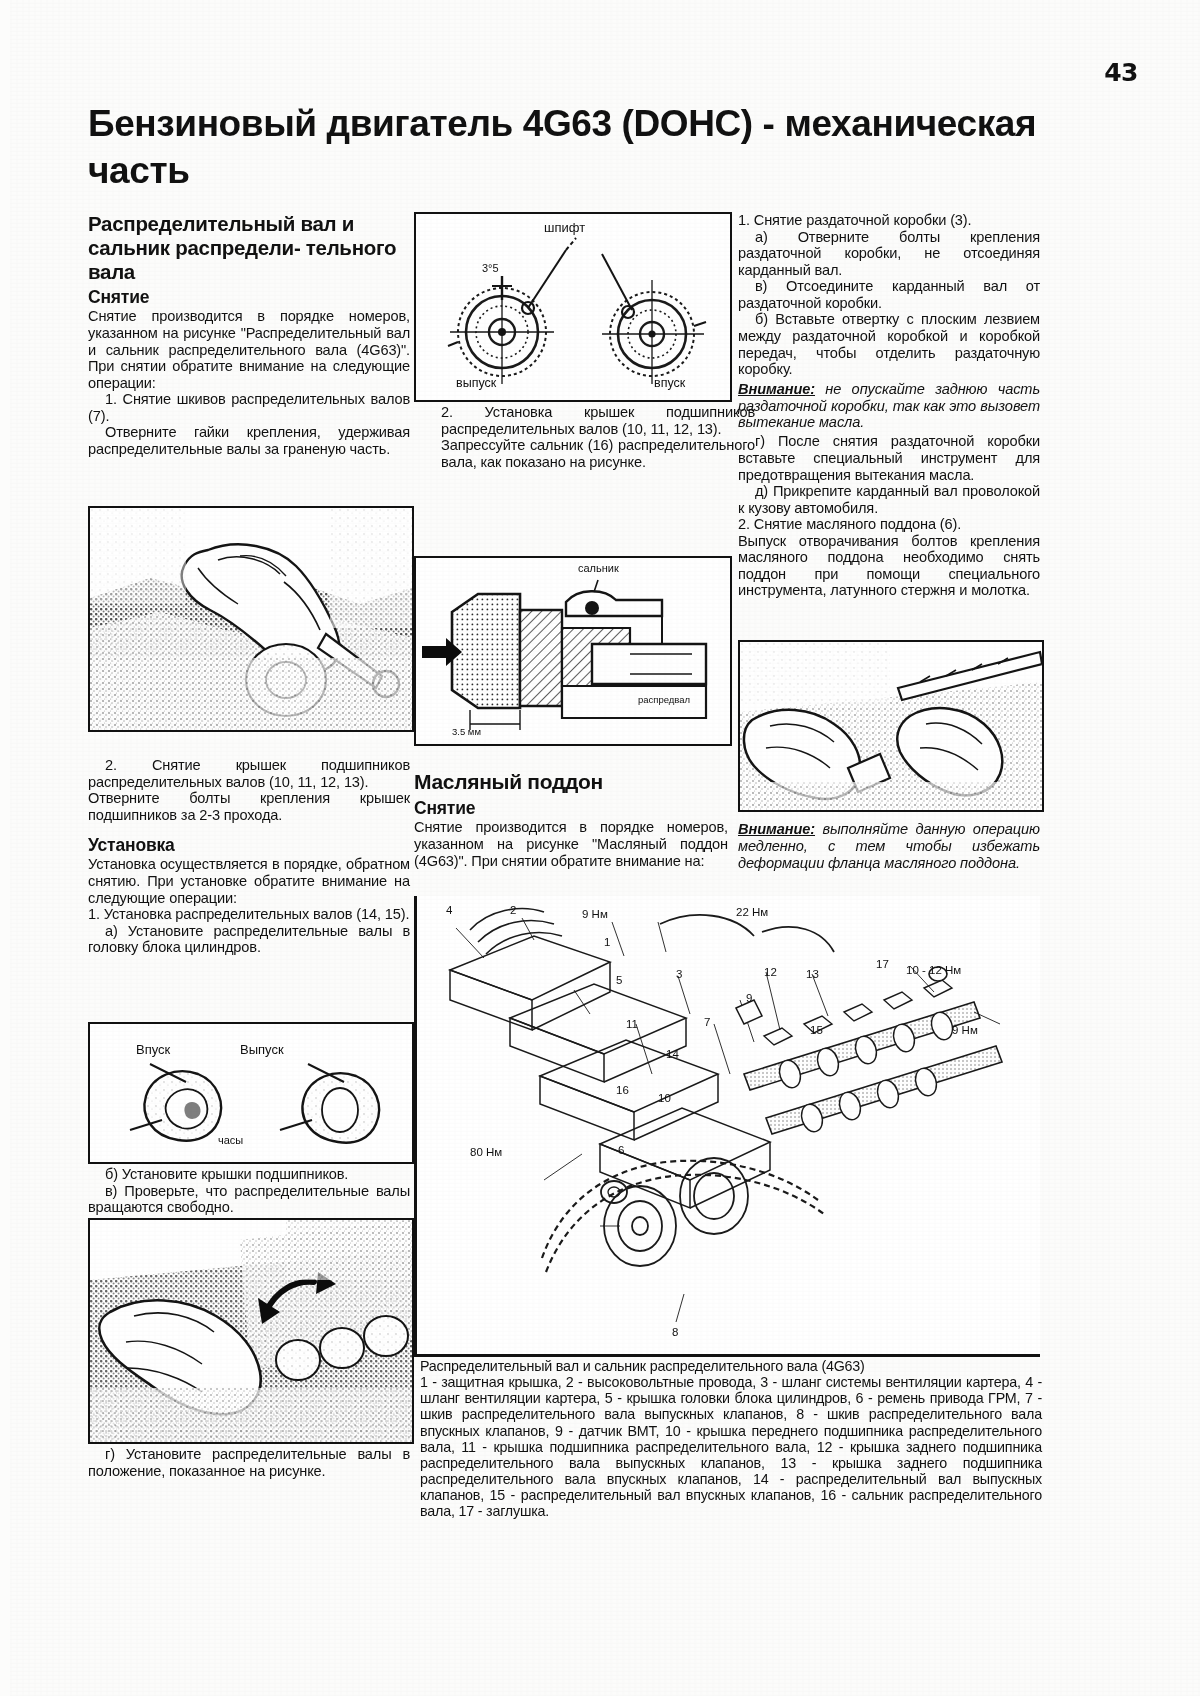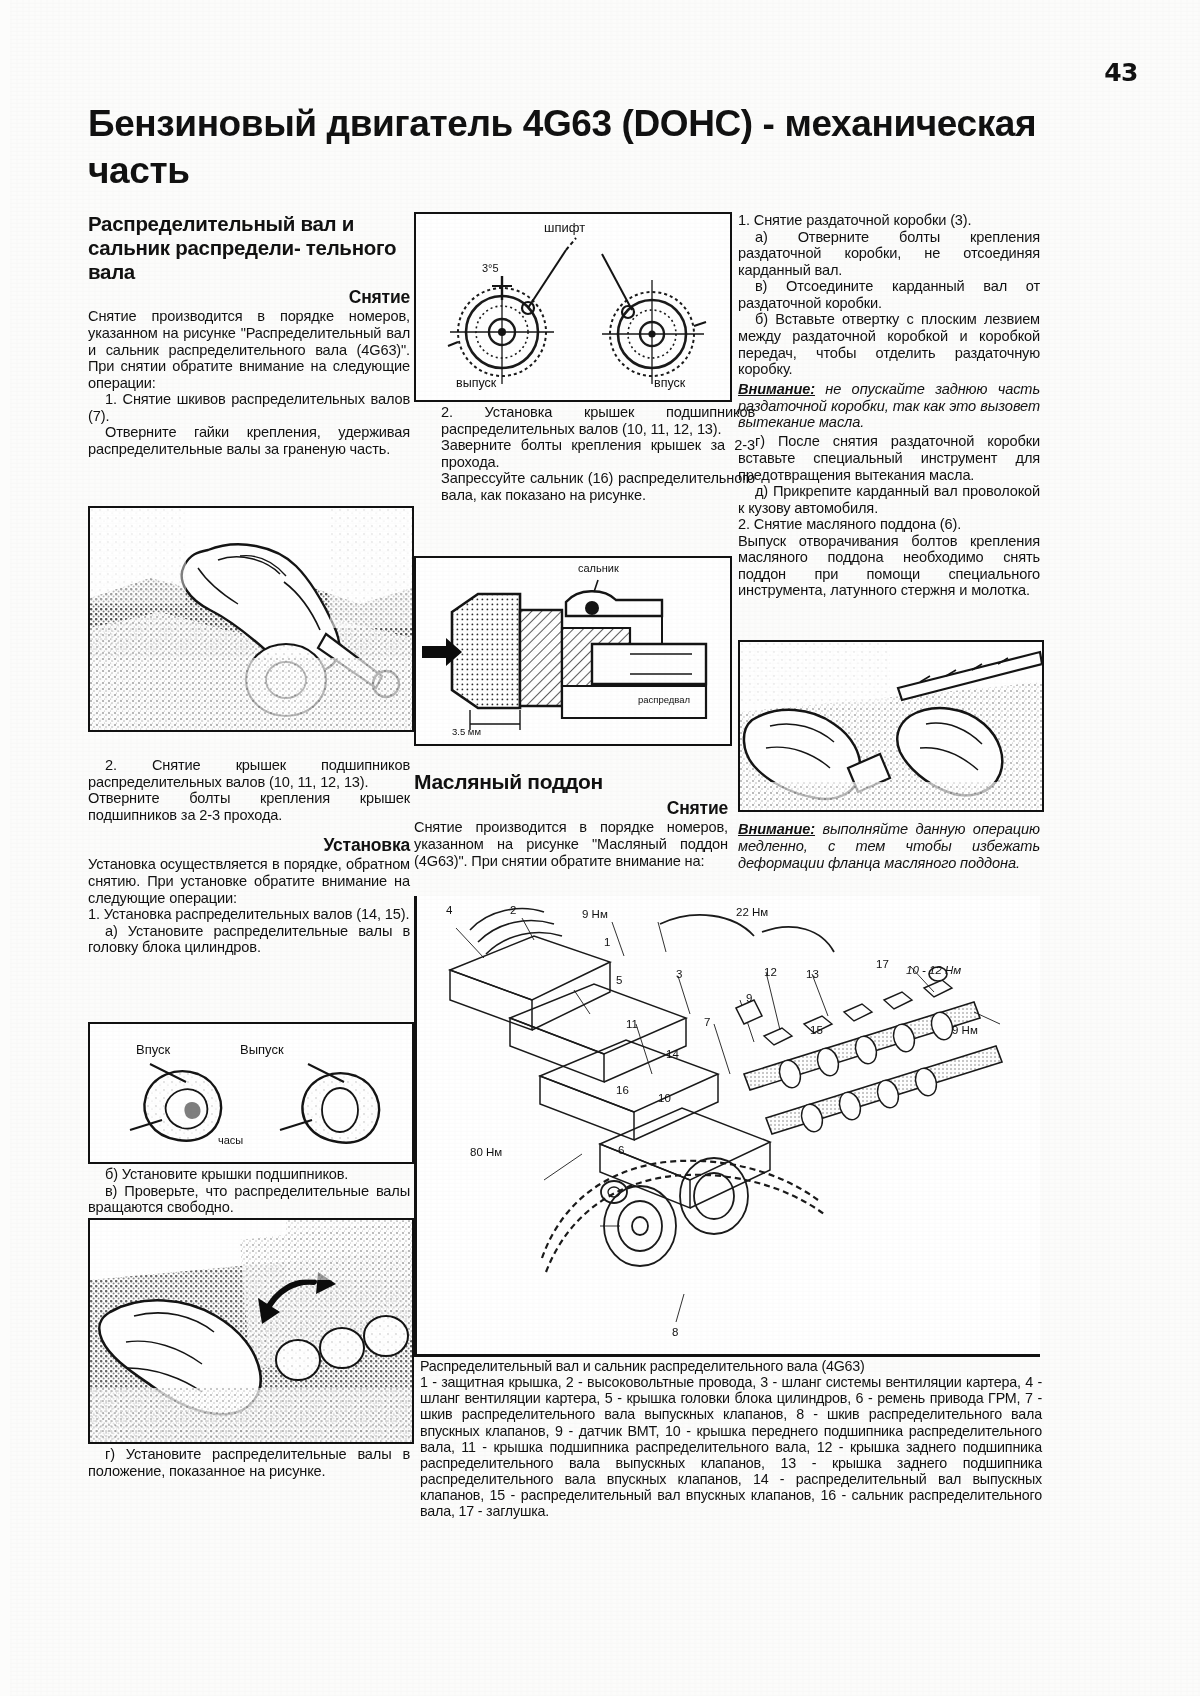--- a/index.html
+++ b/index.html
@@ -38,21 +38,20 @@
   .col-left{left:78px;width:322px;}
   .col-right{left:728px;width:302px;}
 
   h3.sec{
     font-size:20.5px;font-weight:bold;line-height:1.16;margin:0 0 2px 0;
     letter-spacing:-0.3px;
   }
   h4.sub{
     font-size:17.5px;font-weight:bold;line-height:1.15;margin:4px 0 1px 0;
     letter-spacing:-0.2px;
-    text-align:right;
   }
   p.body{
     margin:0;font-size:14.6px;line-height:1.135;
     text-align:justify;text-justify:inter-word;
     letter-spacing:-0.15px;
     font-stretch:semi-condensed;
   }
   p.body.ind{text-indent:17px;}
   p.warn{
     margin:3px 0 2px 0;font-size:14.6px;line-height:1.16;
@@ -252,21 +251,20 @@
       </svg>
       <div class="figlabel" style="left:128px;top:6px;font-size:13px;">шпифт</div>
       <div class="figlabel sm" style="left:66px;top:48px;">3°5</div>
       <div class="figlabel" style="left:40px;top:162px;font-size:12.5px;">выпуск</div>
       <div class="figlabel" style="left:238px;top:162px;font-size:12.5px;">впуск</div>
     </div>
   </div>
 
   <div class="col" style="left:404px;top:404px;width:314px;margin-left:27px;">
     <p class="body">2. Установка крышек подшипников распределительных валов (10, 11, 12, 13).</p>
-    <p class="body">Заверните болты крепления крышек за 2-3 прохода.</p>
     <p class="body">Запрессуйте сальник (16) распределительного вала, как показано на рисунке.</p>
   </div>
 
   <div class="fig" style="left:404px;top:556px;width:314px;height:186px;">
     <div class="fig-inner">
       <svg viewBox="0 0 314 186" width="314" height="186" aria-hidden="true">
         <defs>
           <pattern id="hatch" width="7" height="7" patternUnits="userSpaceOnUse" patternTransform="rotate(45)">
             <rect width="7" height="7" fill="#ffffff"></rect>
             <line x1="0" y1="0" x2="0" y2="7" stroke="#1a1a1a" stroke-width="1.4"></line>
@@ -468,21 +466,21 @@
     <div class="num" style="left:212px;top:122px;">11</div>
     <div class="num" style="left:350px;top:70px;">12</div>
     <div class="num" style="left:392px;top:72px;">13</div>
     <div class="num" style="left:252px;top:120px;margin-top:32px;">14</div>
     <div class="num" style="left:396px;top:128px;">15</div>
     <div class="num" style="left:202px;top:188px;">16</div>
     <div class="num" style="left:462px;top:62px;">17</div>
 
     <div class="num" style="left:168px;top:12px;">9 Нм</div>
     <div class="num" style="left:322px;top:10px;">22 Нм</div>
-    <div class="num" style="left:492px;top:68px;font-style:italic;">10 - 12 Нм</div>
+    <div class="num" style="left:492px;top:68px;">10 - 12 Нм</div>
     <div class="num" style="left:538px;top:128px;">9 Нм</div>
     <div class="num" style="left:56px;top:250px;">80 Нм</div>
   </div>
 
   <div class="rule" style="left:404px;top:1354px;width:626px;height:2.5px;"></div>
   <div class="rule" style="left:404px;top:896px;width:2.5px;height:460px;"></div>
 
   <div style="position:absolute;left:410px;top:1358px;width:622px;">
     <p class="cap" style="position:static;font-weight:normal;">Распределительный вал и сальник распределительного вала (4G63)</p>
     <p class="cap" style="position:static;">1 - защитная крышка, 2 - высоковольтные провода, 3 - шланг системы вентиляции картера, 4 - шланг вентиляции картера, 5 - крышка головки блока цилиндров, 6 - ремень привода ГРМ, 7 - шкив распределительного вала выпускных клапанов, 8 - шкив распределительного вала впускных клапанов, 9 - датчик ВМТ, 10 - крышка переднего подшипника распределительного вала, 11 - крышка подшипника распределительного вала, 12 - крышка заднего подшипника распределительного вала выпускных клапанов, 13 - крышка заднего подшипника распределительного вала впускных клапанов, 14 - распределительный вал выпускных клапанов, 15 - распределительный вал впускных клапанов, 16 - сальник распределительного вала, 17 - заглушка.</p>

